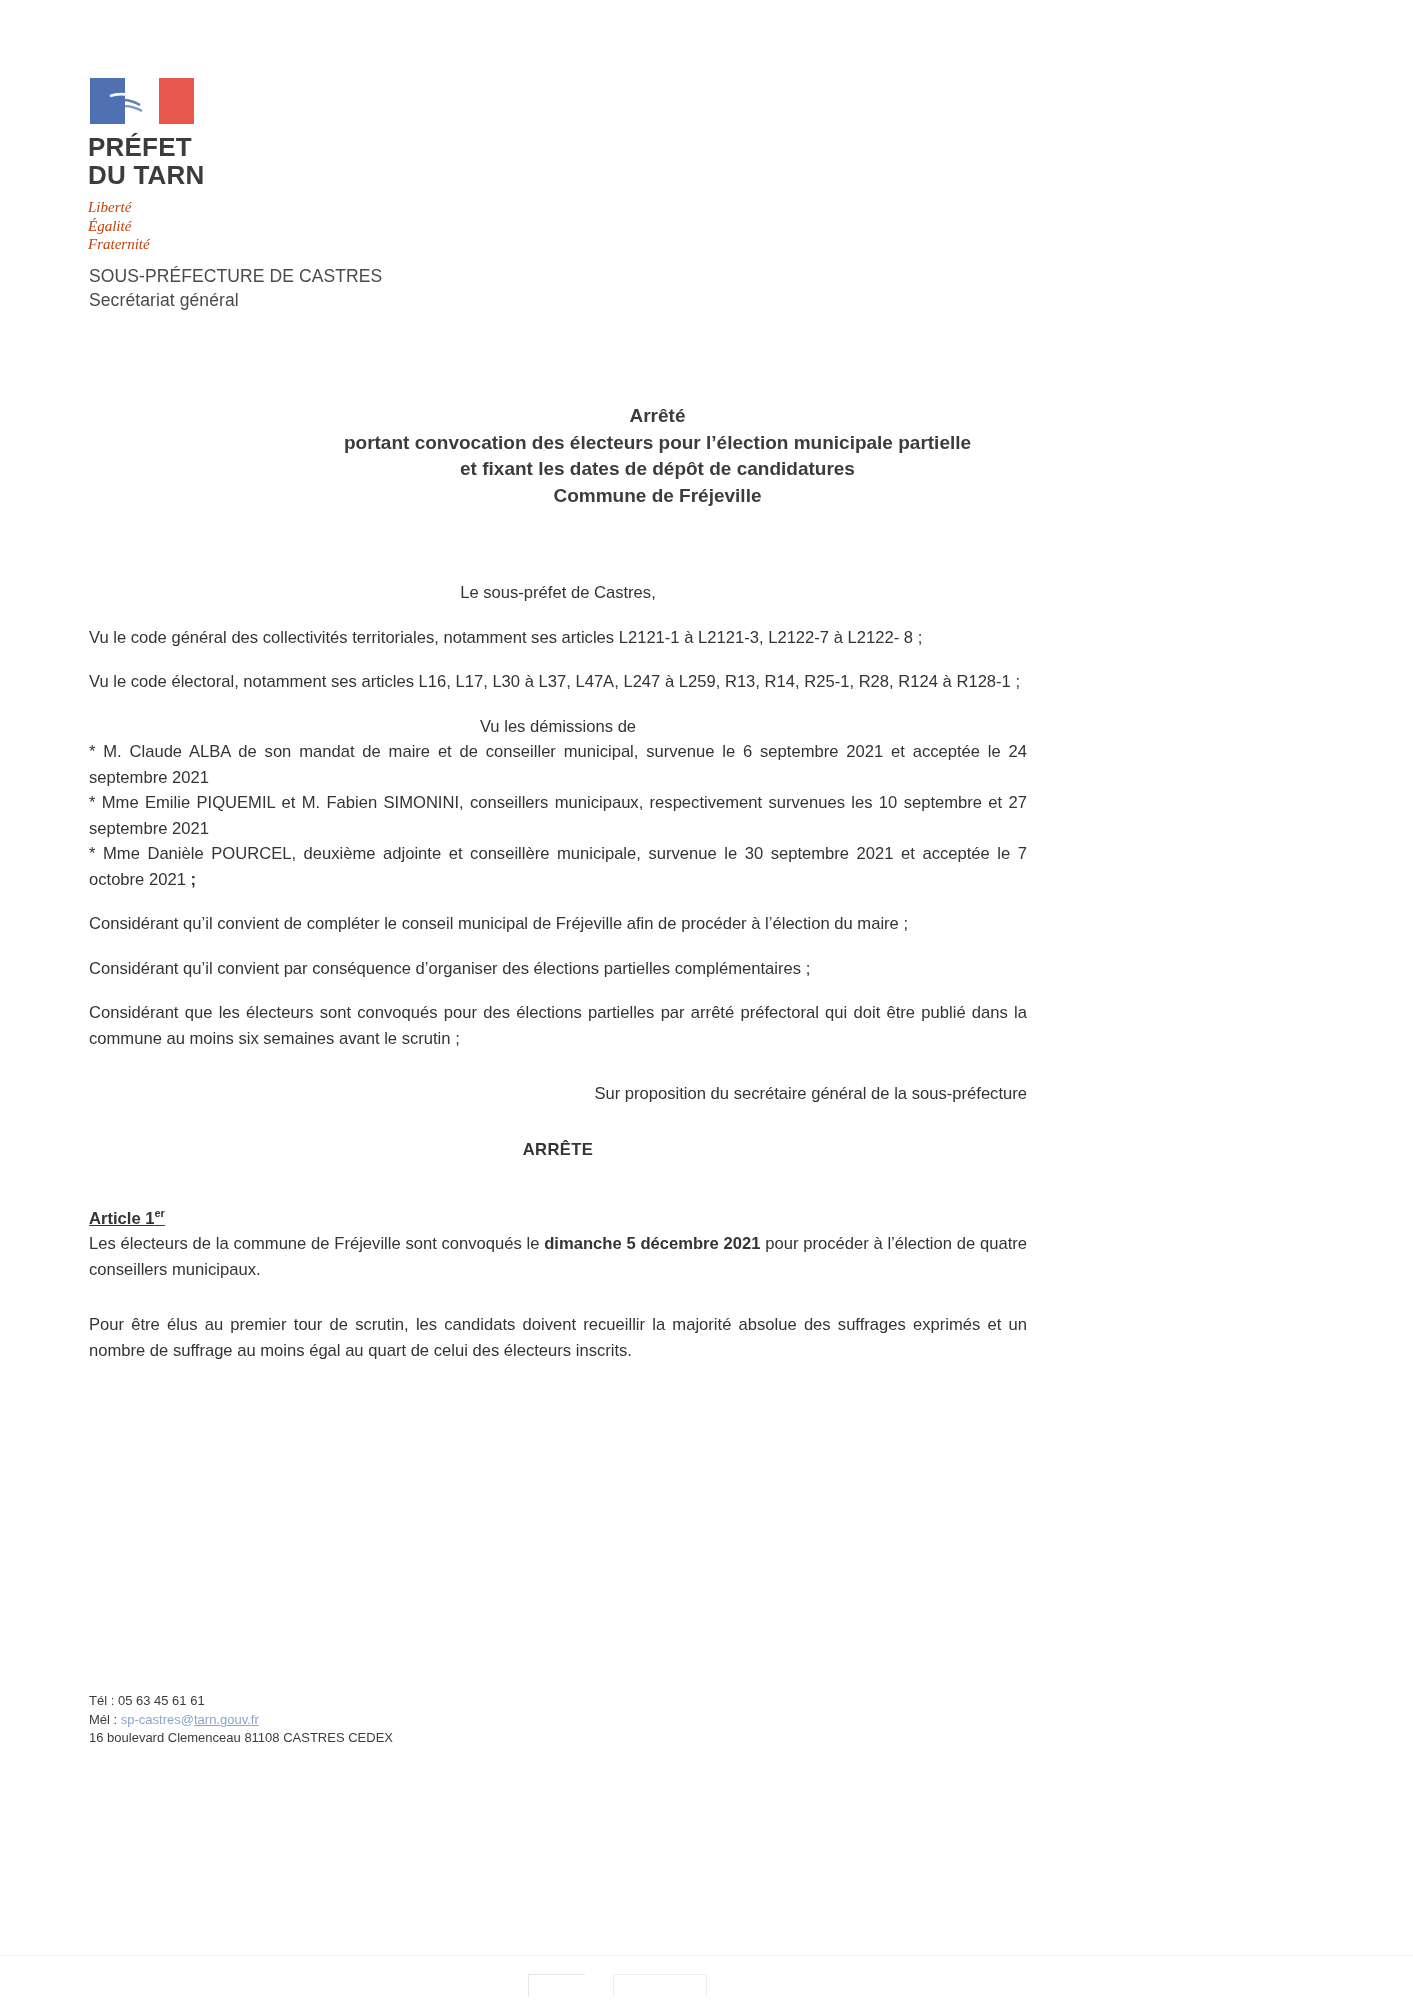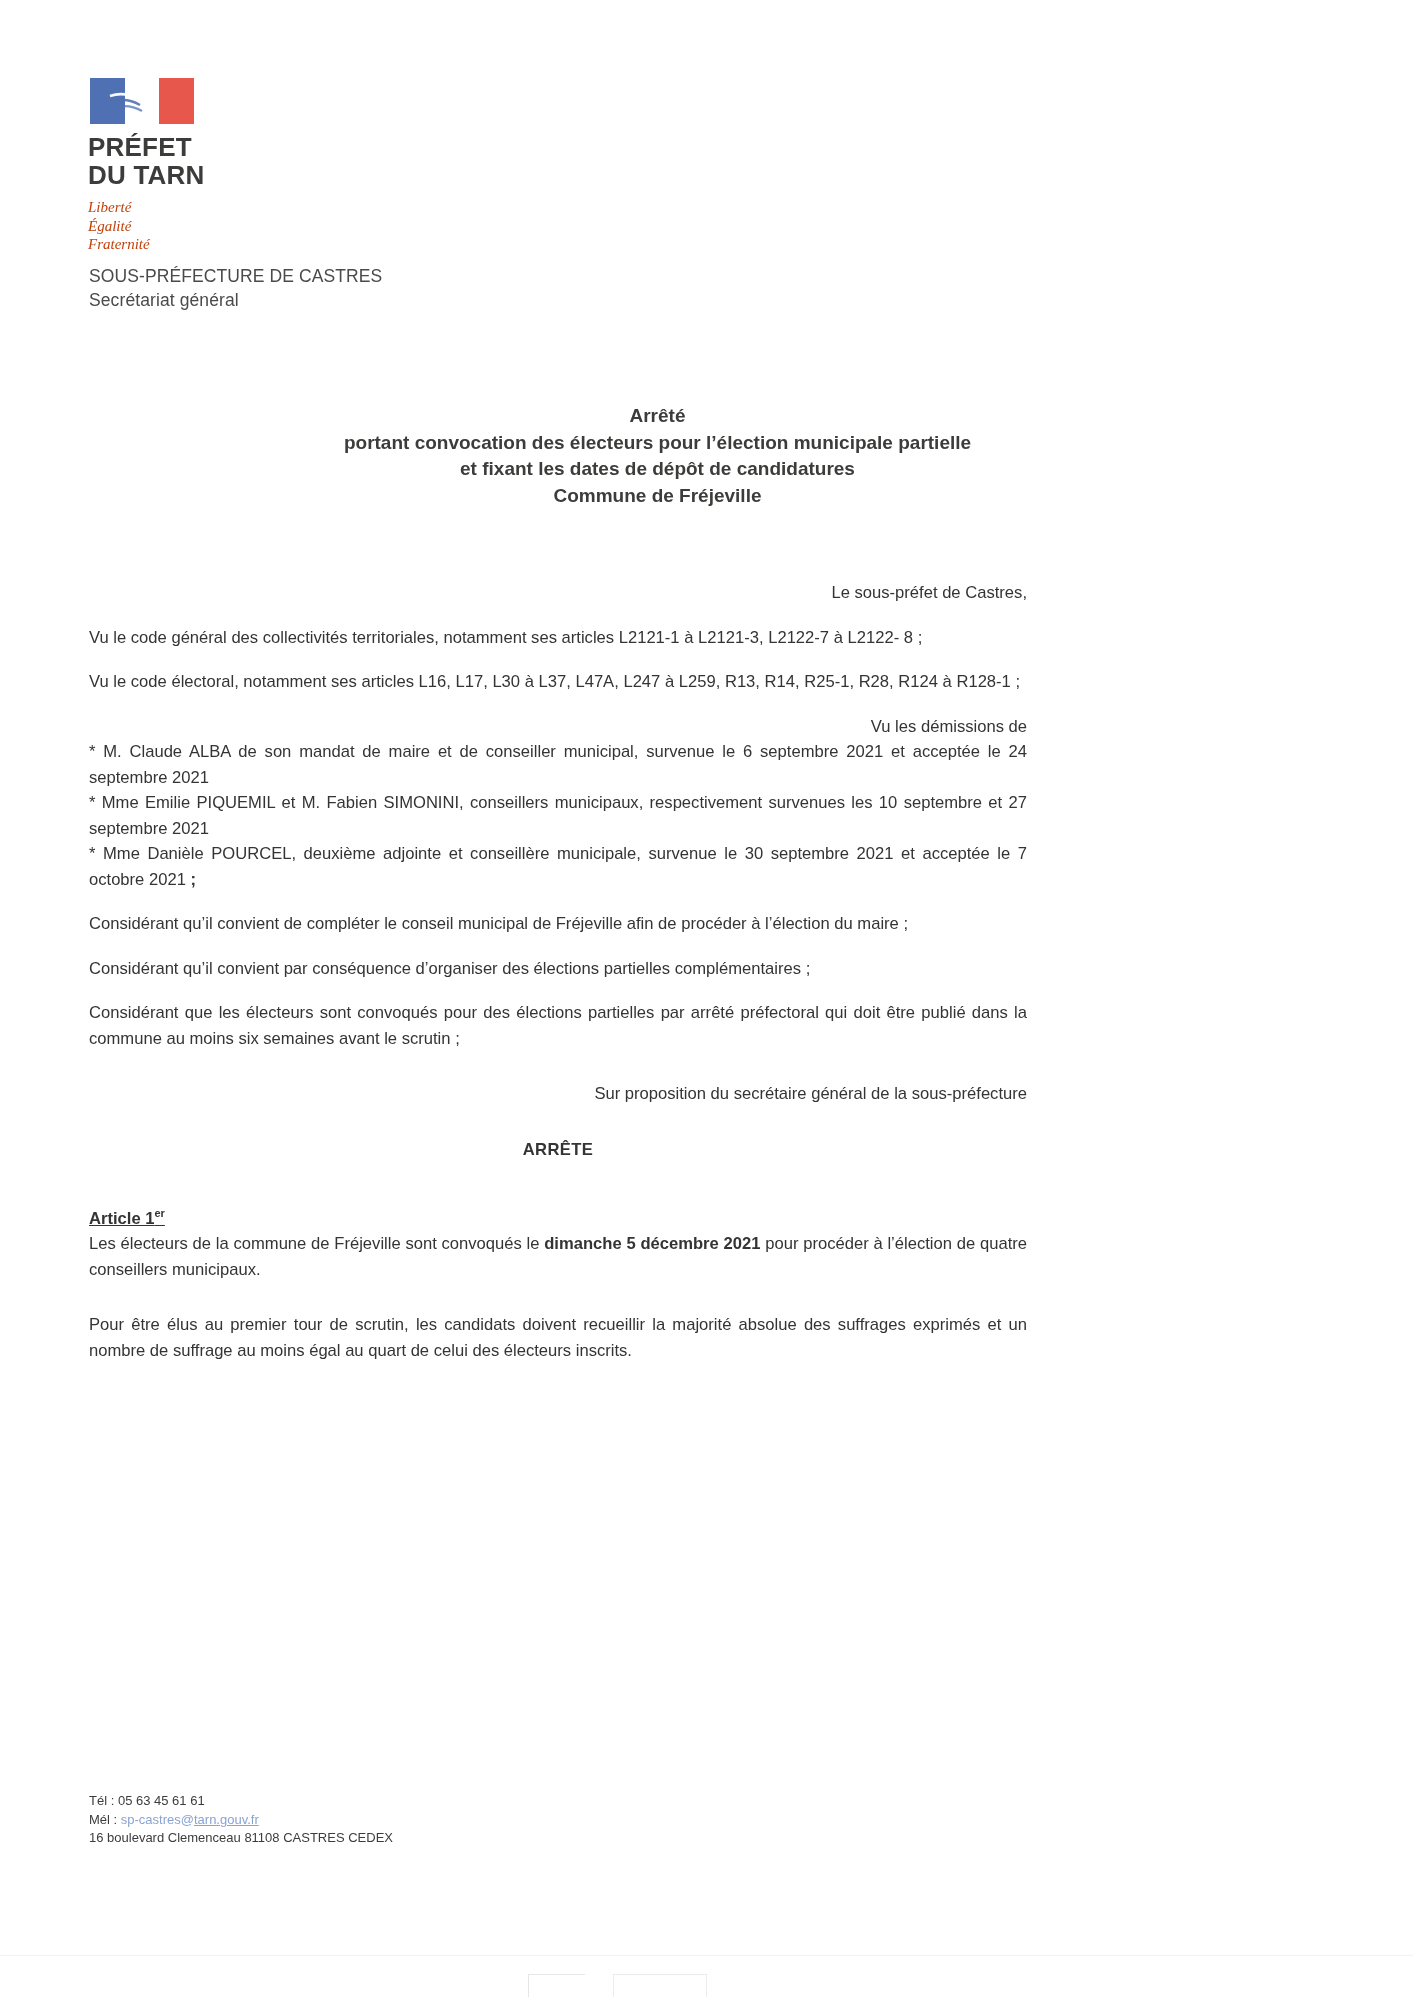--- a/index.html
+++ b/index.html
@@ -108,21 +108,21 @@
     width: 938px;
     font-size: 16.6px;
     line-height: 25.5px;
     color: #343434;
   }
   .para {
     margin: 0 0 19px 0;
     text-align: justify;
   }
   .para.nojust {
-    text-align: right;
+    text-align: center;
   }
   .para.tight {
     margin-bottom: 0;
   }
   .para.center {
     text-align: right;
   }
   .para.center-bold {
     text-align: center;
     font-weight: bold;
@@ -140,21 +140,21 @@
   .article-head sup {
     font-size: 11px;
     vertical-align: super;
   }
   .bold { font-weight: bold; }
 
   
   .footer {
     position: absolute;
     left: 89px;
-    top: 1792px;
+    top: 1692px;
     font-size: 13px;
     line-height: 18.5px;
     color: #3c3c3b;
   }
   .footer .mail-link {
     color: #8aa4d0;
   }
   .footer .mail-link .underlined {
     text-decoration: underline;
   }

